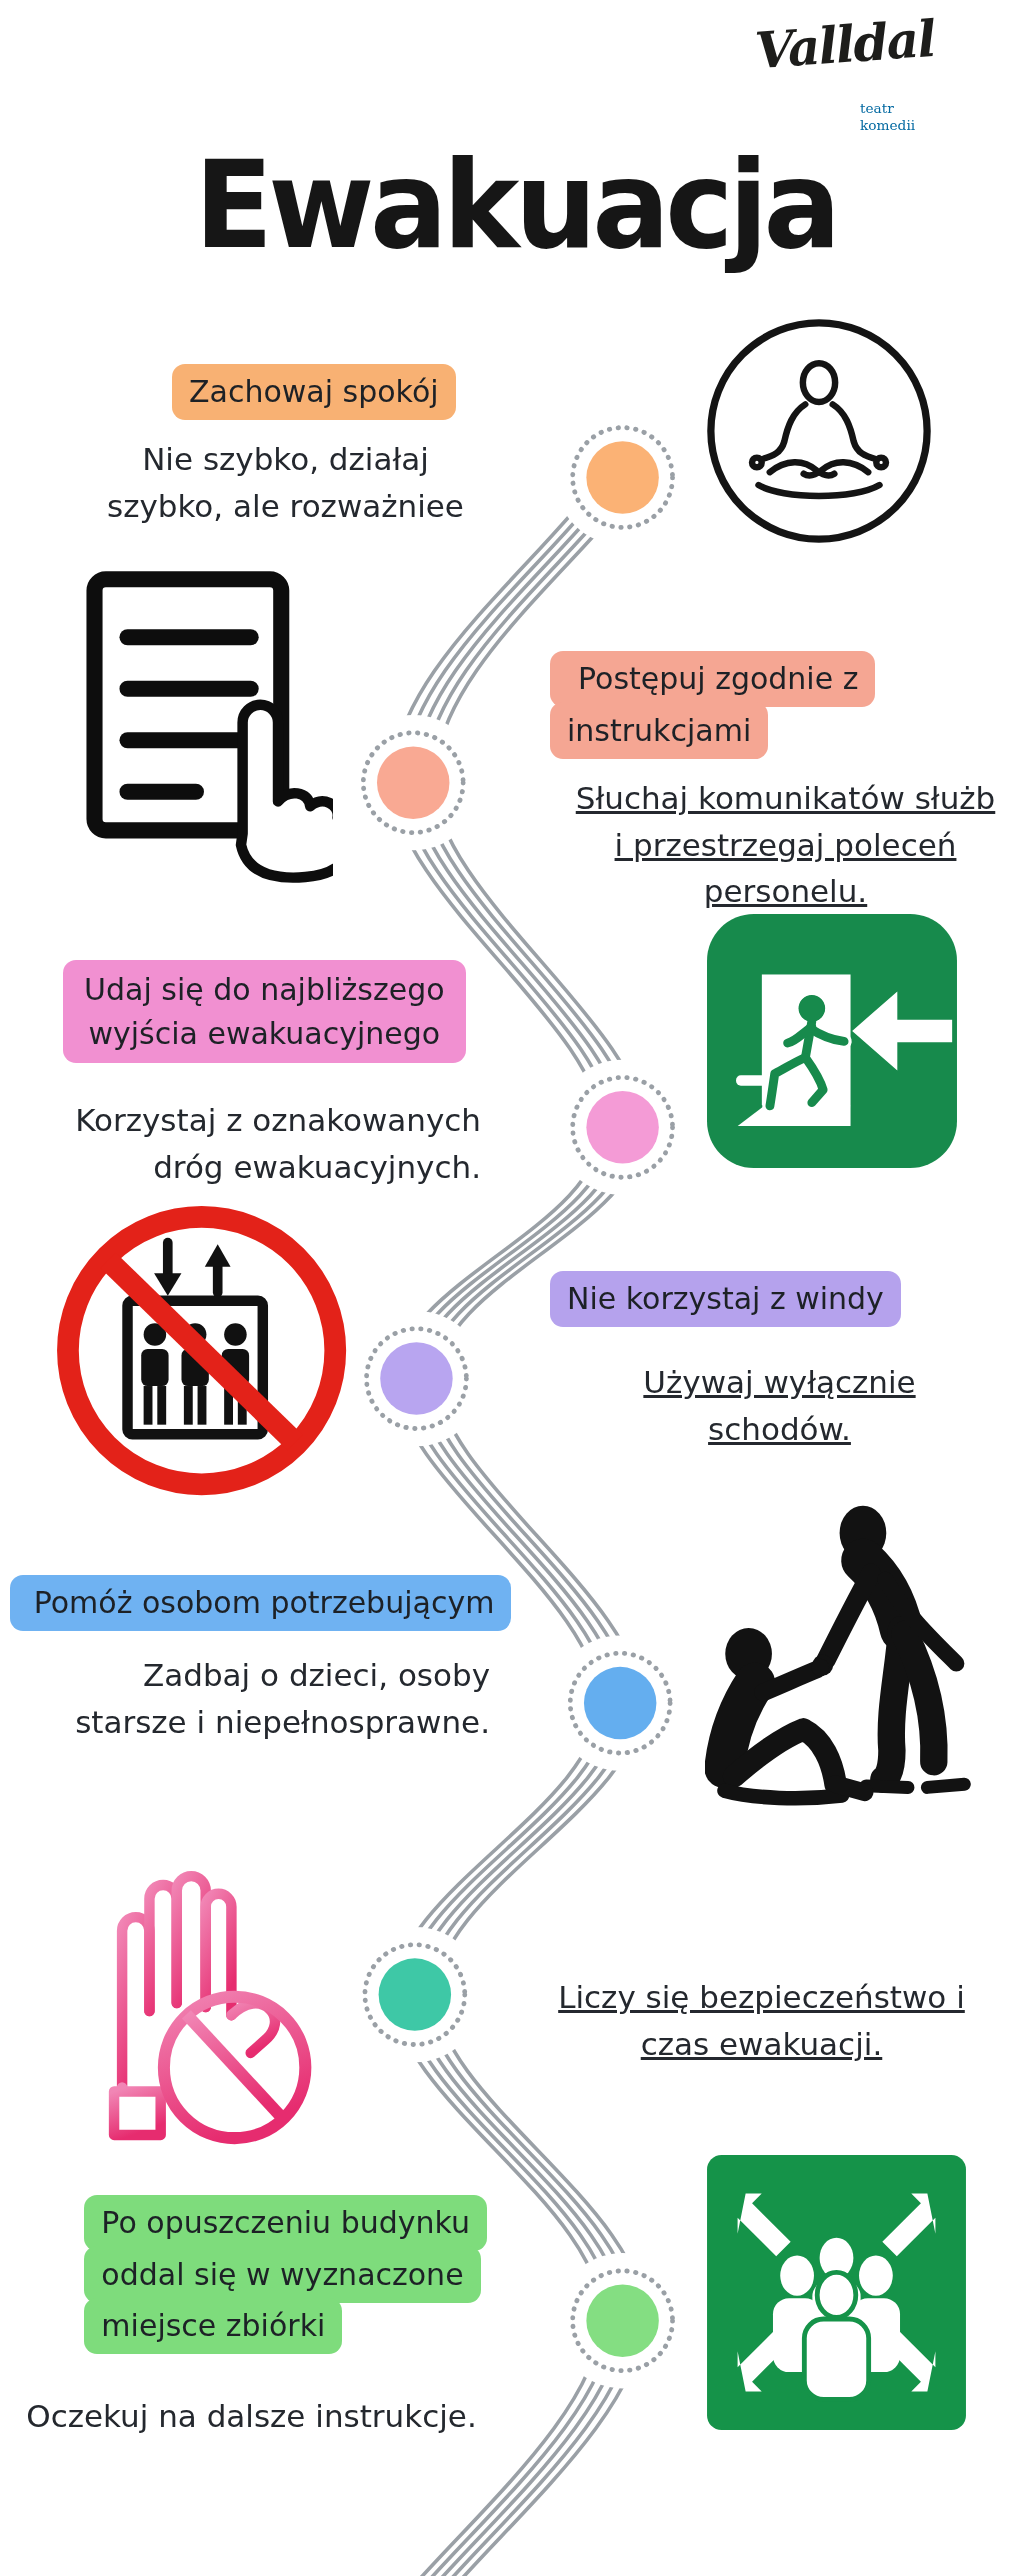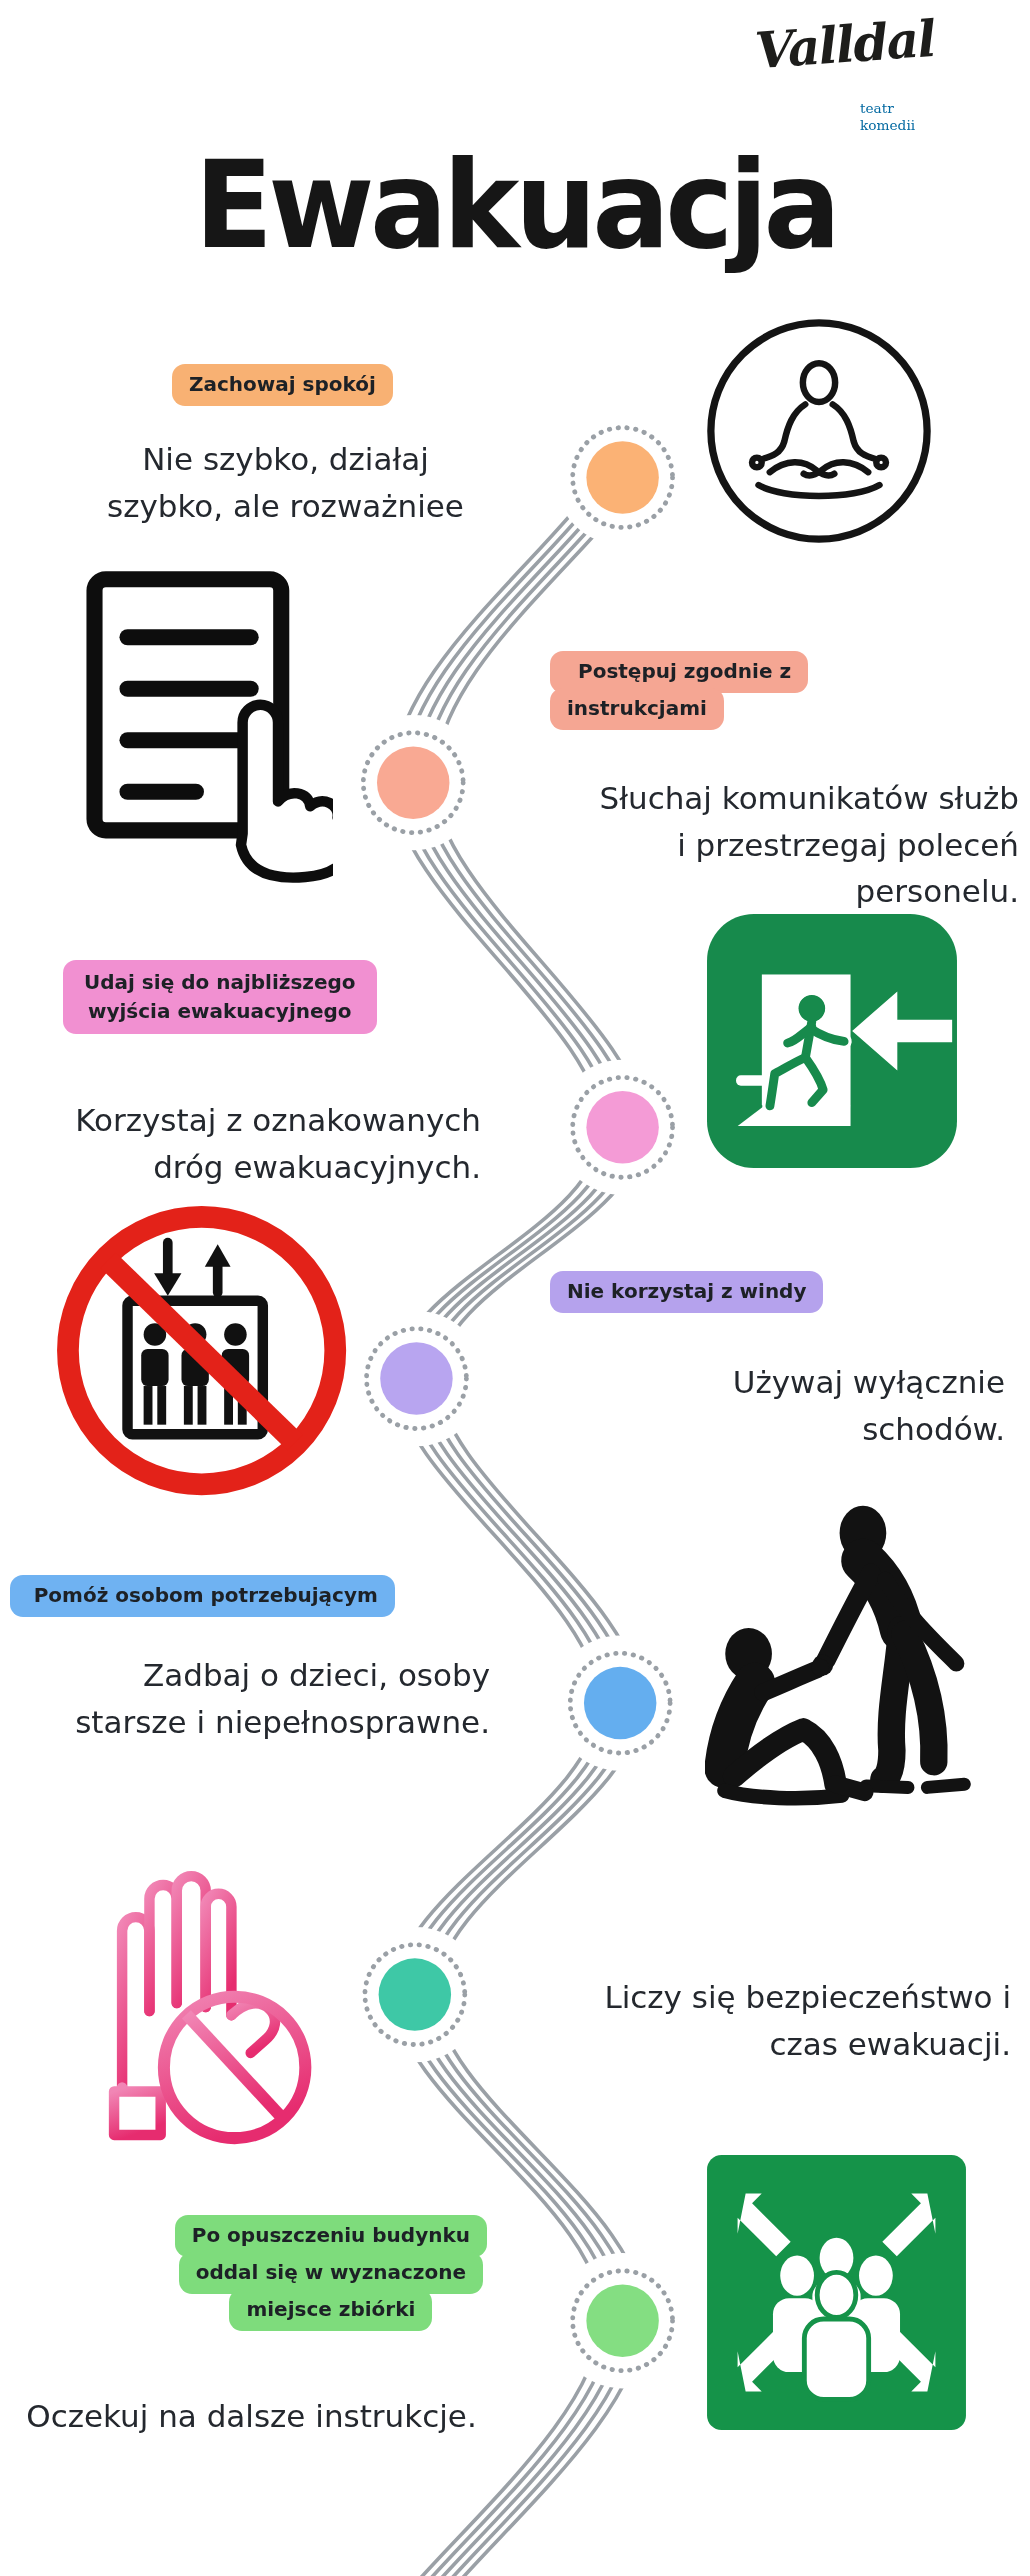--- a/index.html
+++ b/index.html
@@ -20,33 +20,33 @@
   }
   
   .title{
     left:0;right:0;top:135px;text-align:center;
     font-size:121px;font-weight:800;letter-spacing:-4.8px;color:#161616;
     transform:scaleX(.95);transform-origin:center;white-space:nowrap;
   }
   
   .badge{
     display:inline-block;border-radius:13px;padding:6.4px 17px;
-    font-size:20px;font-weight:bold;color:#1d2126;line-height:1.45;
+    font-size:30px;font-weight:normal;color:#1d2126;line-height:1.45;
     white-space:nowrap;
   }
   .badge-stack{display:flex;flex-direction:column;align-items:flex-start;}
   .badge-stack .badge{margin-top:-4.8px;}
   .badge-stack .badge:first-child{margin-top:0;}
-  .badge-stack.right{align-items:center;margin-top:20px;}
+  .badge-stack.right{align-items:flex-start;}
   .badge.center2{text-align:center;padding:8px 21px;}
   
   .body-text{
     font-size:31px;line-height:1.5;color:#24282e;
   }
-  .tc{text-align:center;} .tr{text-align:right;} .tl{text-align:right;}
+  .tc{text-align:center;} .tr{text-align:right;} .tl{text-align:center;text-decoration:underline;}
   .z1{z-index:1;} .z2{z-index:2;} .z3{z-index:3;}
 </style>
 </head>
 <body>
 
 <svg id="flow-svg" class="abs z1" style="left:0;top:0" width="1031" height="2576" viewBox="0 0 1280 3199">
     <path d="M773,593 C683.5,711.7 513.0,837.5 513,972 C513.0,1106.5 772.3,1276.7 773,1400 C773.7,1523.3 517.5,1592.8 517,1712 C516.5,1831.2 770.3,1987.5 770,2115 C769.7,2242.5 514.5,2349.2 515,2477 C515.5,2604.8 780.5,2744.8 773,2882 C765.5,3019.2 543.8,3177.0 470,3300" fill="none" stroke="#9AA0A6" stroke-width="4.5" transform="translate(-26,0)"></path>
     <path d="M773,593 C683.5,711.7 513.0,837.5 513,972 C513.0,1106.5 772.3,1276.7 773,1400 C773.7,1523.3 517.5,1592.8 517,1712 C516.5,1831.2 770.3,1987.5 770,2115 C769.7,2242.5 514.5,2349.2 515,2477 C515.5,2604.8 780.5,2744.8 773,2882 C765.5,3019.2 543.8,3177.0 470,3300" fill="none" stroke="#9AA0A6" stroke-width="4.5" transform="translate(-13,0)"></path>
     <path d="M773,593 C683.5,711.7 513.0,837.5 513,972 C513.0,1106.5 772.3,1276.7 773,1400 C773.7,1523.3 517.5,1592.8 517,1712 C516.5,1831.2 770.3,1987.5 770,2115 C769.7,2242.5 514.5,2349.2 515,2477 C515.5,2604.8 780.5,2744.8 773,2882 C765.5,3019.2 543.8,3177.0 470,3300" fill="none" stroke="#9AA0A6" stroke-width="4.5" transform="translate(0,0)"></path>
     <path d="M773,593 C683.5,711.7 513.0,837.5 513,972 C513.0,1106.5 772.3,1276.7 773,1400 C773.7,1523.3 517.5,1592.8 517,1712 C516.5,1831.2 770.3,1987.5 770,2115 C769.7,2242.5 514.5,2349.2 515,2477 C515.5,2604.8 780.5,2744.8 773,2882 C765.5,3019.2 543.8,3177.0 470,3300" fill="none" stroke="#9AA0A6" stroke-width="4.5" transform="translate(13,0)"></path>

